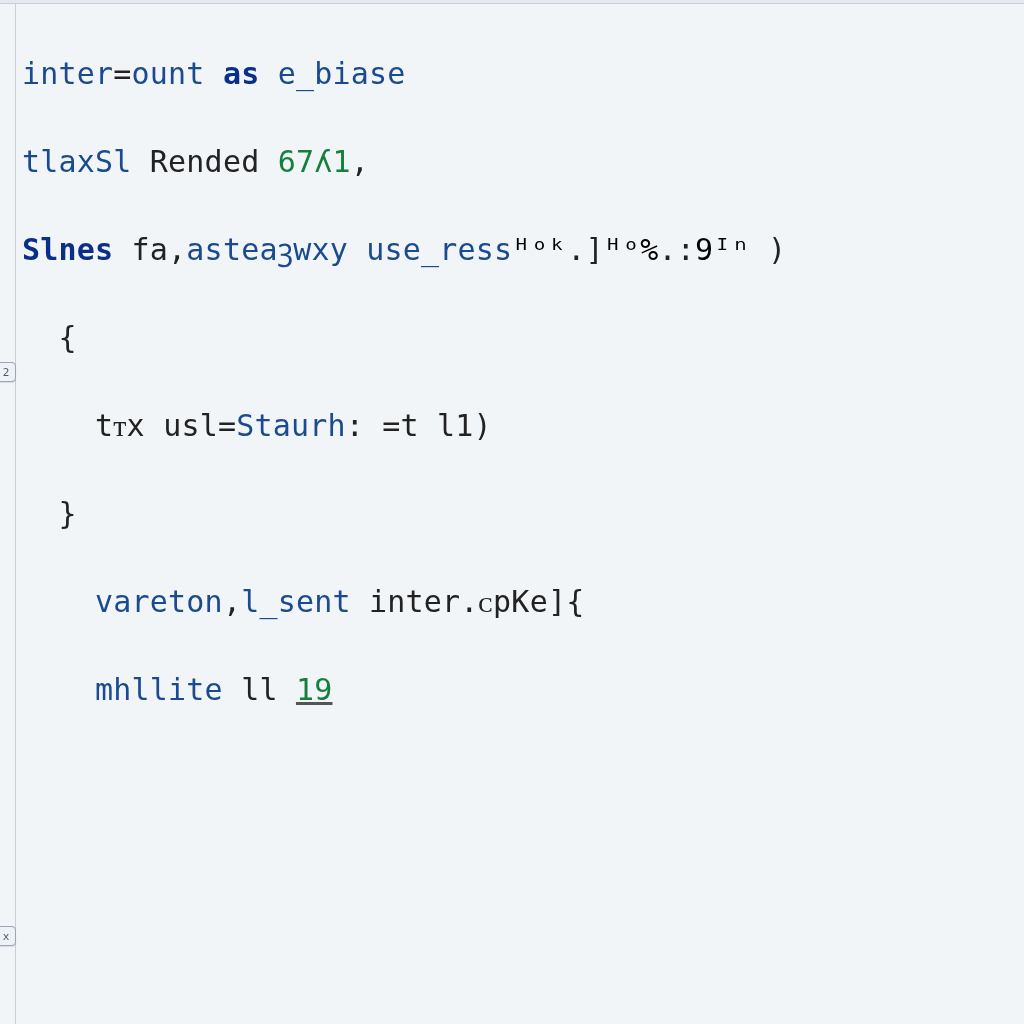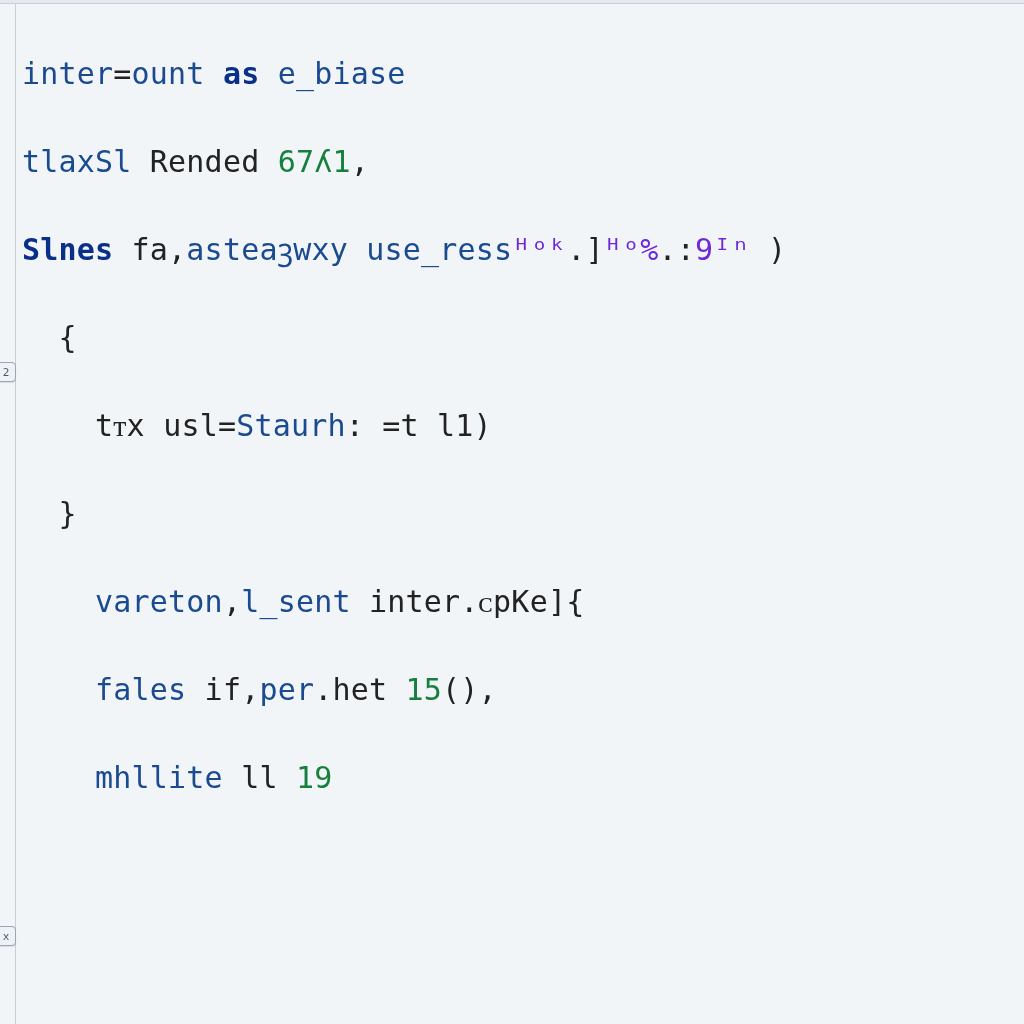--- a/index.html
+++ b/index.html
@@ -44,24 +44,24 @@
     padding: 4px 2px 0 6px;
     font-size: 30px;
     line-height: 44px;
     white-space: pre;
     color: #222;
     letter-spacing: 0.2px;
   }
   .kw  { color: #0a2f8a; font-weight: 600; }
   .id  { color: #1a4a8f; }
   .num { color: #15803d; margin-top: 28px; }
-  .cm  { color: #6d28d9; }
+  .cm  { color: #000000; }
   .op  { color: #222; }
   .pun { color: #222; }
-  .und { text-decoration-color: #555; }
+  .und { text-decoration: underline; text-decoration-color: #555; }
   .line { display: block; min-height: 44px; }
 </style>
 </head>
 <body>
 
 <div class="topbar"></div>
 
 <div class="editor">
 
   <div class="gutter">
@@ -70,21 +70,20 @@
   </div>
 
   <div class="code">
 <span class="line"><span class="id">inter</span><span class="op">=</span><span class="id">ount</span><span class="kw"> as </span><span class="id">e_biase</span></span>
 <span class="line"><span class="id">tlaxSl</span><span> Rended </span><span class="num">67ʎ1</span><span class="pun">,</span></span>
 <span class="line"><span class="kw">Slnes</span><span> fa,</span><span class="id">asteaꝫwxy</span><span class="id"> use_ress</span><span class="cm">ᴴᵒᵏ</span><span>.]</span><span class="cm">ᴴᵒ%</span><span>.:</span><span class="cm">9ᴵⁿ</span><span> )</span></span>
 <span class="line"><span class="pun">  {</span></span>
 <span class="line"><span>    tᴛx usl</span><span class="op">=</span><span class="id">Staurh</span><span>: </span><span>=t l1)</span></span>
 <span class="line"><span class="pun">  }</span></span>
 <span class="line"><span>    </span><span class="id">vareton</span><span class="pun">,</span><span class="id">l_sent</span><span> inter.ᴄpKe]{</span></span>
-<span class="line"><span>    </span><span class="id">fales</span><span> if,</span><span class="id">per</span><span>.het </span><span class="num">15</span><span>(),</span></span>
 <span class="line"><span>    </span><span class="id">mhllite</span><span> ll </span><span class="num und">19</span></span>
 <span class="line"></span>
 
 
 
 
 
 
 
 

